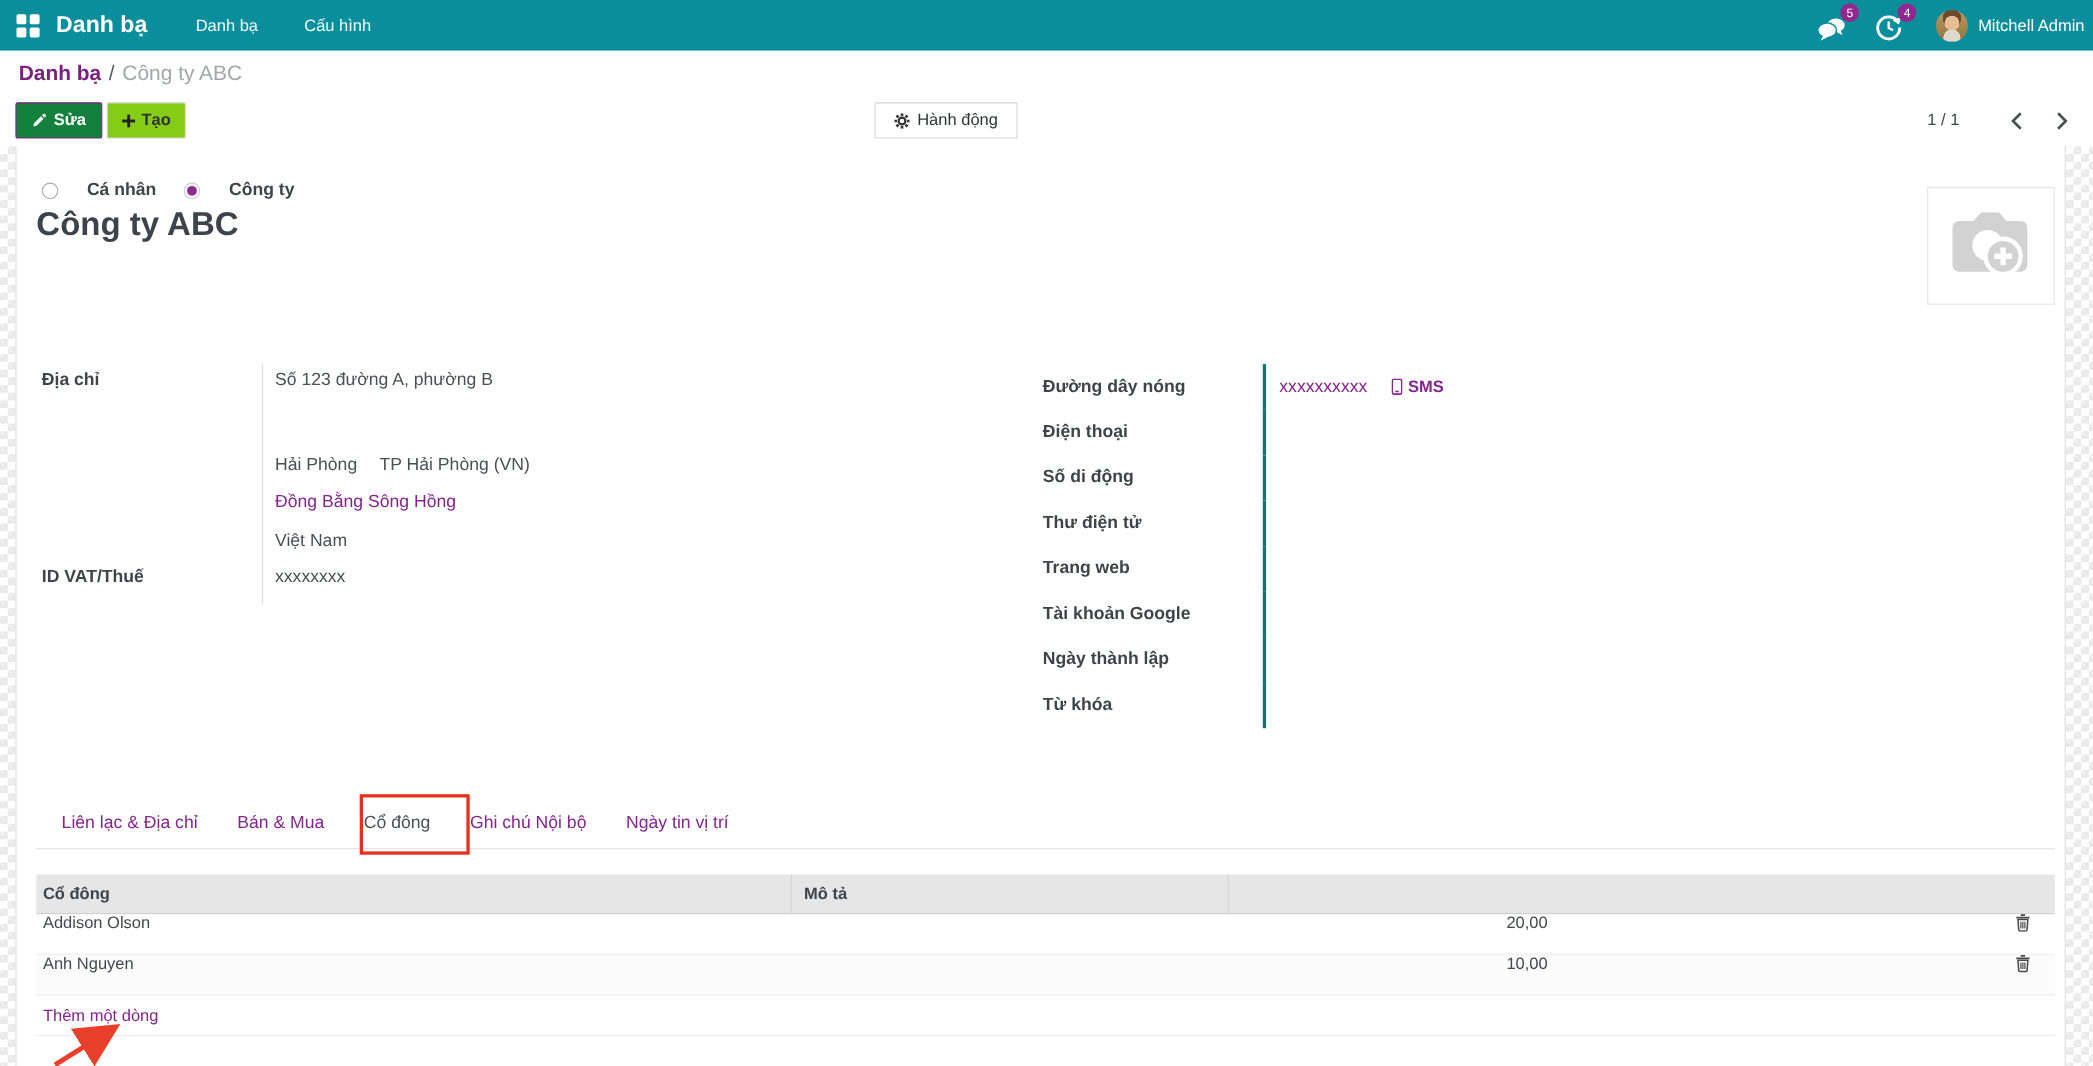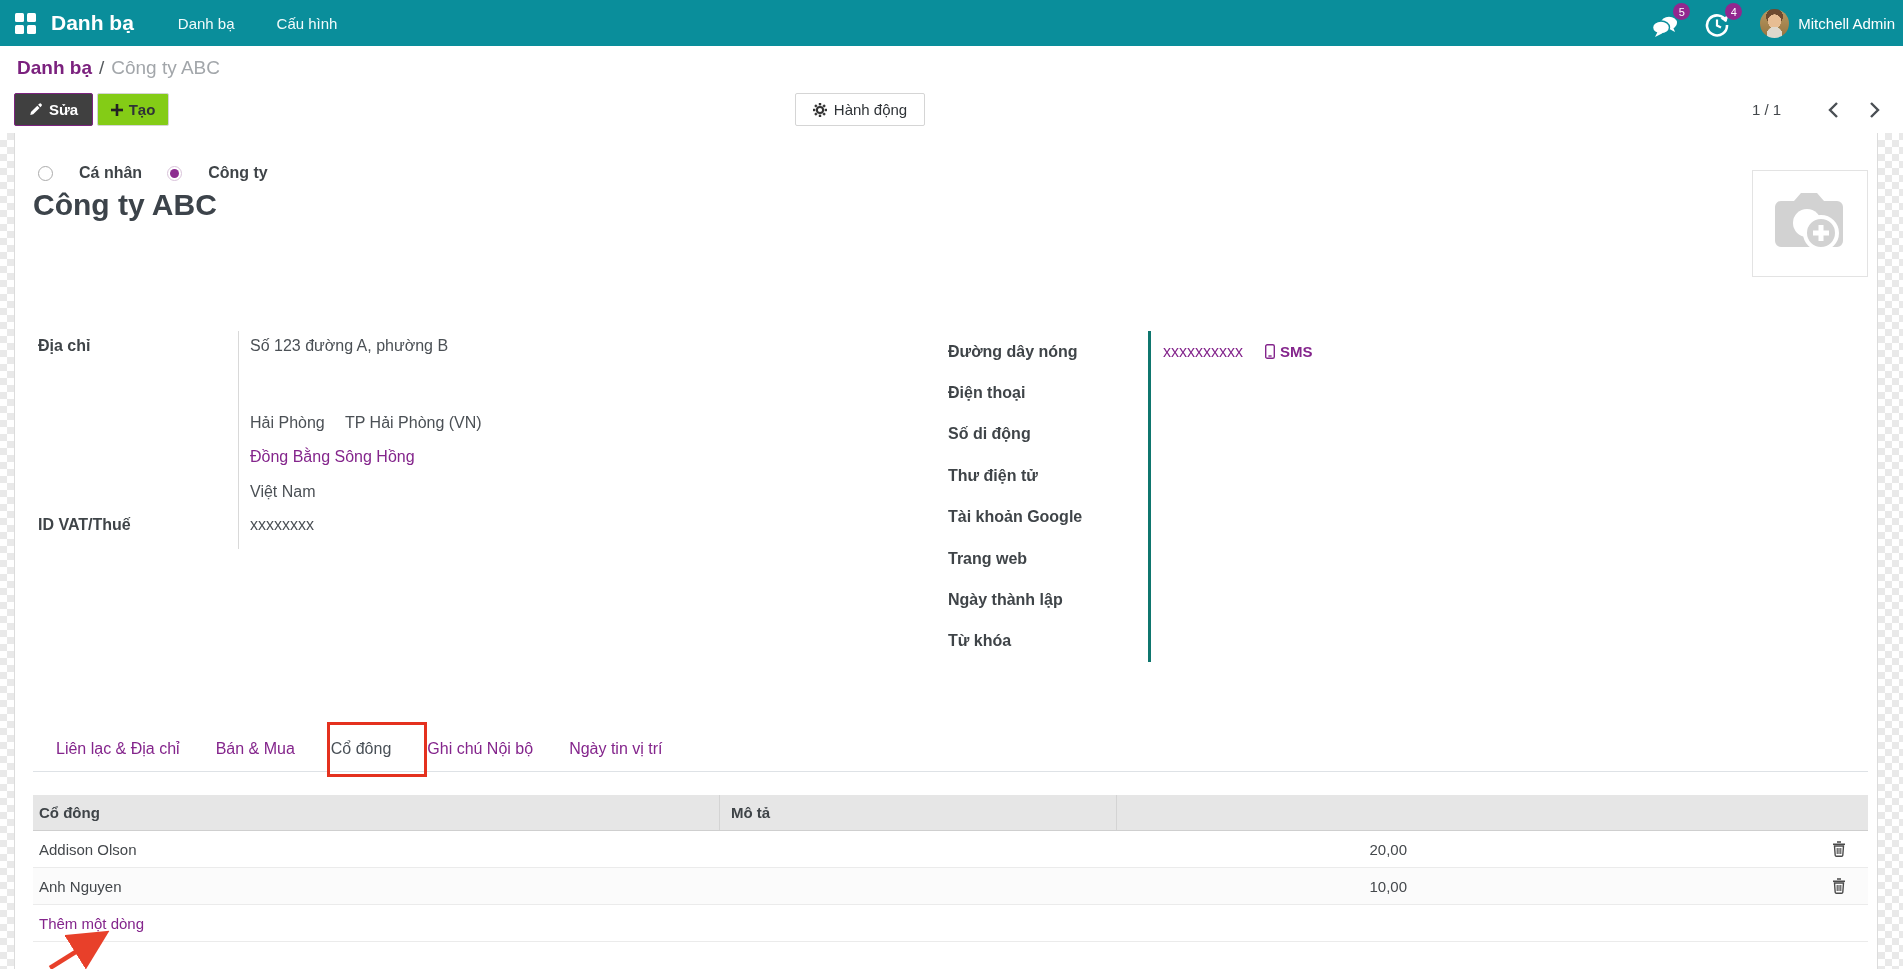--- a/index.html
+++ b/index.html
@@ -26,21 +26,21 @@
       radial-gradient(circle at 50% 26%, #6d4a2f 0 32%, transparent 33%),
       linear-gradient(#b99a62,#95733f);}
   .nav-user{margin-left:9px;font-size:15px;cursor:pointer;}
   
   .crumb{position:absolute;top:57px;left:17px;font-size:19px;z-index:20;}
   .crumb .parent{color:#7b217e;font-weight:bold;cursor:pointer;}
   .crumb .sep{color:#54585c;margin:0 7px;}
   .crumb .current{color:#a2a6aa;}
   
   .btn{position:absolute;top:93px;height:33px;display:flex;align-items:center;justify-content:center;font-size:15px;cursor:pointer;border-radius:2px;}
-  .btn-edit{left:14px;width:79px;background:#404040;border:1px solid #7d2380;color:#fff;font-weight:bold;gap:7px;}
+  .btn-edit{left:14px;width:79px;background:#15803d;border:1px solid #7d2380;color:#fff;font-weight:bold;gap:7px;}
   .btn-create{left:97px;width:72px;background:#84cc16;border:1px solid #d5d5d5;color:#2f3337;font-weight:bold;gap:6px;}
   .btn-action{left:795px;width:130px;background:#fff;border:1px solid #d5d5d5;color:#2f3337;gap:7px;}
   .pager{position:absolute;top:101px;left:1752px;font-size:15px;color:#43474b;z-index:20;}
   .pg-chev{position:absolute;top:99px;width:22px;height:22px;cursor:pointer;z-index:20;}
   .pg-prev{left:1824px;} .pg-next{left:1862px;}
   
   .checker{position:absolute;top:133px;bottom:0;background-color:#fff;z-index:1;
     background-image:
       linear-gradient(45deg,#e9e9e9 25%,transparent 25%,transparent 75%,#e9e9e9 75%),
       linear-gradient(45deg,#e9e9e9 25%,transparent 25%,transparent 75%,#e9e9e9 75%);
@@ -75,21 +75,21 @@
   .tab.active{color:#495057;}
   .tabline{position:absolute;left:33px;top:771px;width:1835px;height:1px;background:#dee2e6;z-index:4;}
   .anno-box{position:absolute;left:327px;top:722px;width:100px;height:55px;border:3px solid #e4311e;z-index:15;pointer-events:none;}
   
   .sh-table{position:absolute;left:33px;top:795px;width:1835px;z-index:10;font-size:15px;}
   .sh-head{display:flex;height:36px;background:#e6e6e6;align-items:center;font-weight:bold;color:#3f4448;border-bottom:1px solid #cfcfcf;}
   .c-name{width:687px;padding-left:6px;border-right:1px solid #d4d4d4;height:100%;display:flex;align-items:center;cursor:pointer;}
   .c-ratio{width:693px;padding-right:6px;border-right:1px solid #d4d4d4;height:100%;display:flex;align-items:center;justify-content:flex-end;cursor:pointer;}
   .c-desc{width:397px;padding-left:11px;border-right:1px solid #d4d4d4;height:100%;display:flex;align-items:center;cursor:pointer;}
   .c-del{flex:1;height:100%;}
-  .sh-row{display:flex;height:37px;align-items:center;border-bottom:1px solid #ebebeb;cursor:pointer;}
+  .sh-row{display:flex;height:37px;align-items:flex-start;border-bottom:1px solid #ebebeb;cursor:pointer;}
   .sh-row:nth-child(odd){background:#fbfbfb;}
   .sh-row .b-name{width:687px;padding-left:6px;}
   .sh-row .b-ratio{width:693px;padding-right:6px;text-align:right;}
   .sh-row .b-desc{width:397px;padding-left:11px;}
   .sh-row .b-del{flex:1;display:flex;justify-content:center;cursor:pointer;}
   .add-row{display:flex;height:37px;align-items:center;border-bottom:1px solid #ebebeb;}
   .add-link{padding-left:6px;color:#84258c;cursor:pointer;}
   .arrow-svg{position:absolute;left:38px;top:924px;z-index:20;pointer-events:none;}
   svg{display:block;}
 </style>
@@ -231,25 +231,25 @@
   </div>
   <div class="rrow">
     <div class="rlabel">Số di động</div>
     <div class="rval"></div>
   </div>
   <div class="rrow">
     <div class="rlabel">Thư điện tử</div>
     <div class="rval"></div>
   </div>
   <div class="rrow">
+    <div class="rlabel">Trang web</div>
+    <div class="rval"></div>
+  </div>
+  <div class="rrow">
     <div class="rlabel">Tài khoản Google</div>
-    <div class="rval"></div>
-  </div>
-  <div class="rrow">
-    <div class="rlabel">Trang web</div>
     <div class="rval"></div>
   </div>
   <div class="rrow">
     <div class="rlabel">Ngày thành lập</div>
     <div class="rval"></div>
   </div>
   <div class="rrow">
     <div class="rlabel">Từ khóa</div>
     <div class="rval"></div>
   </div>

